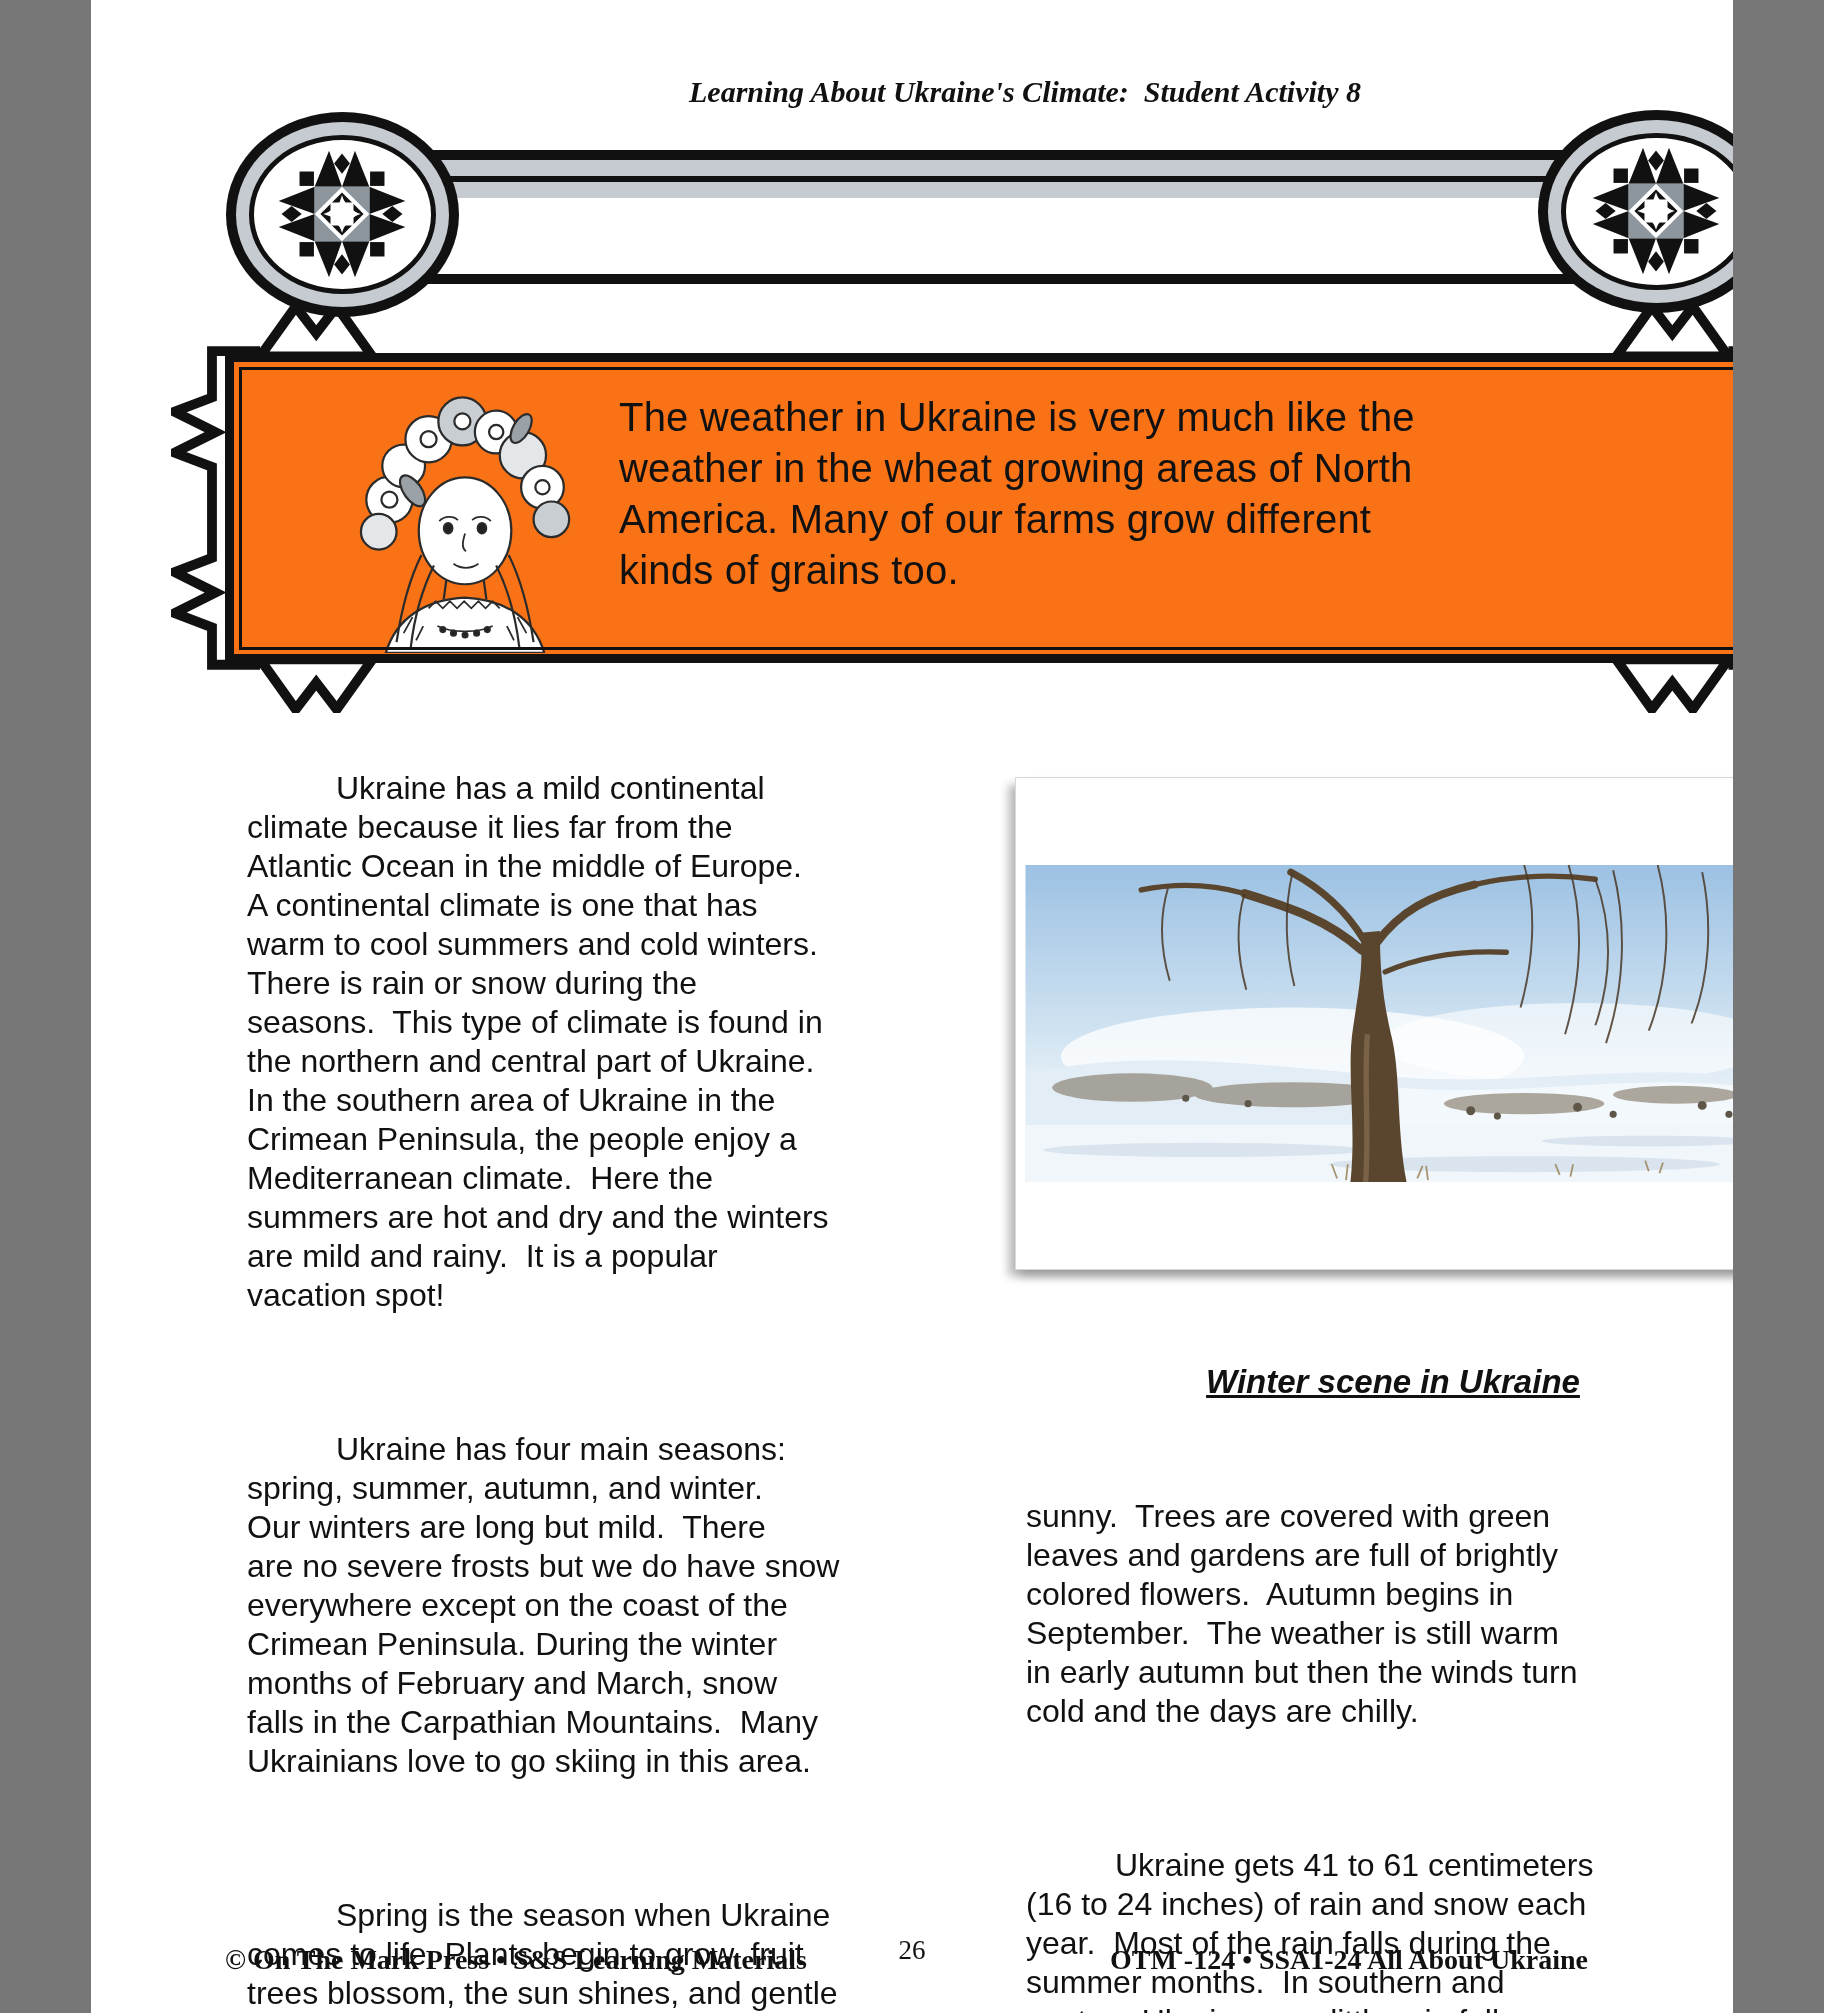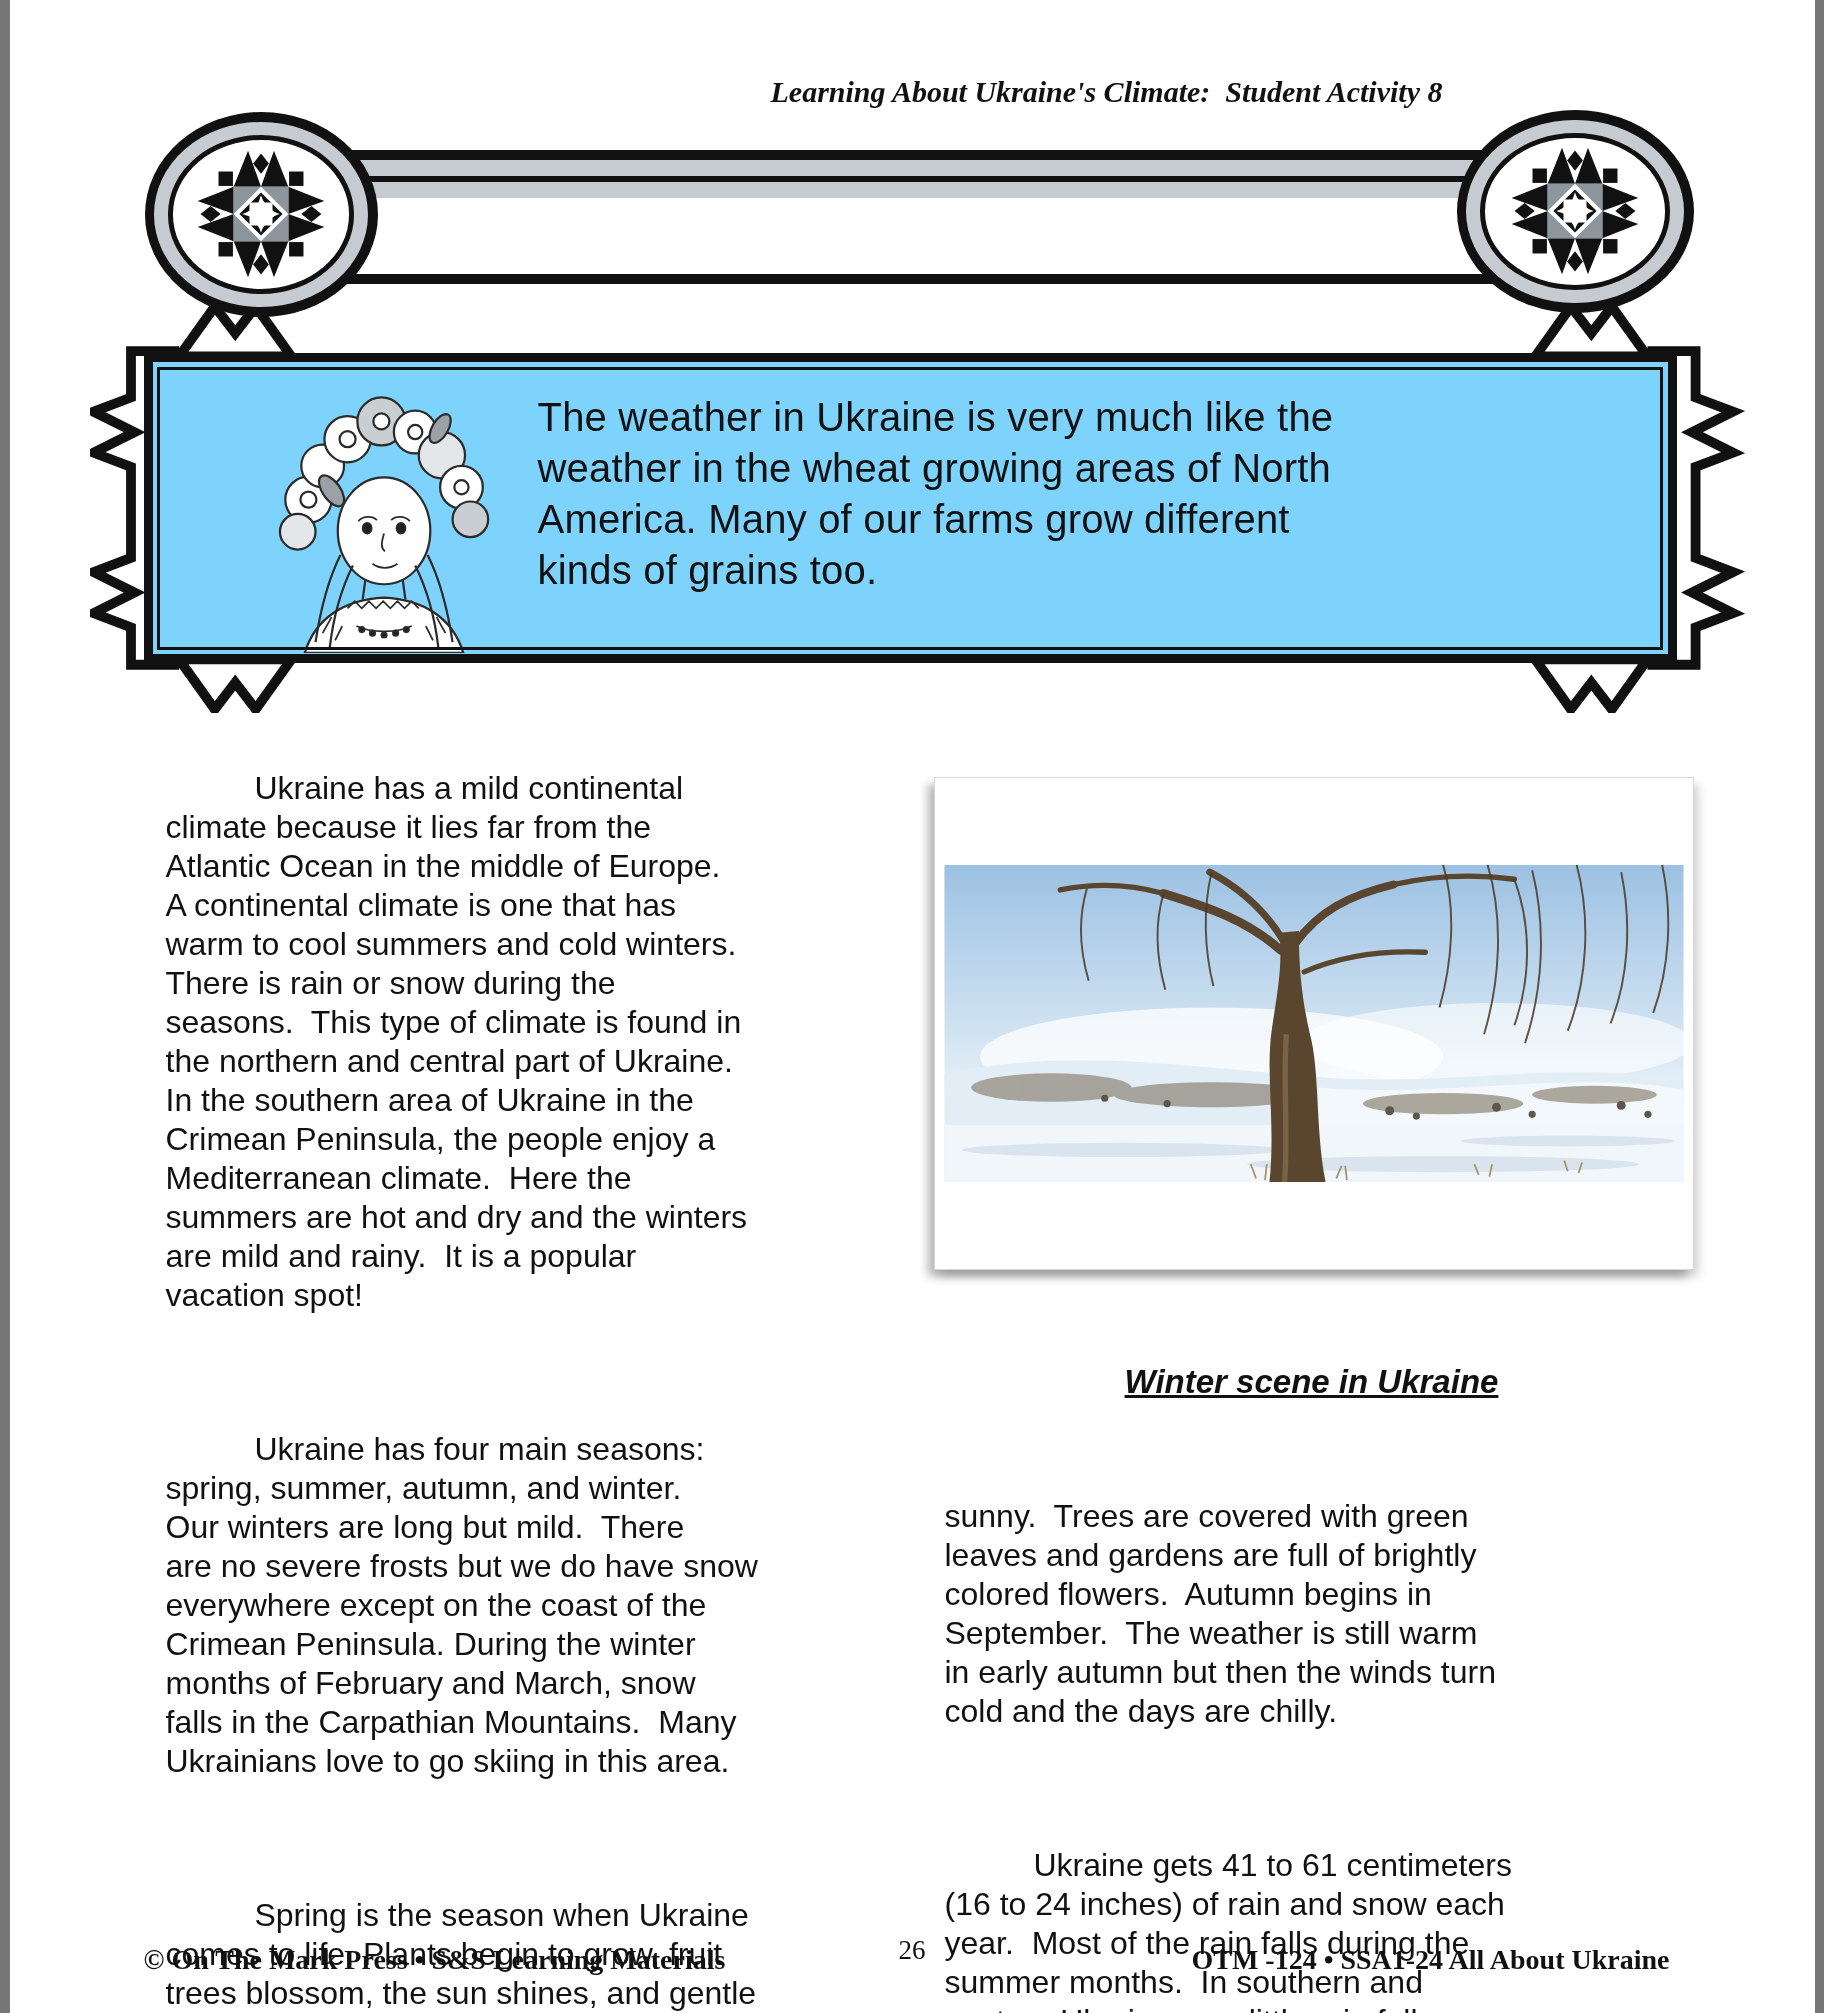--- a/index.html
+++ b/index.html
@@ -1,17 +1,17 @@
 <!DOCTYPE html>
 <html style="font-size:14.3px"><head>
 <meta charset="utf-8">
 <style>
   html,body{margin:0;padding:0;background:#777;}
   .page{
-    position:relative; width:1805px; height:2013px; background:#ffffff;
+    position:relative; width:1642px; height:2013px; background:#ffffff;
     font-family:"Liberation Sans", sans-serif; color:#111; overflow:hidden;
     margin:0 auto;
   }
   
   .header-line{
     position:absolute; top:75px; right:372px;
     font-family:"Liberation Serif", serif; font-weight:bold; font-style:italic;
     font-size:30px; white-space:pre;
   }
   
@@ -40,21 +40,21 @@
     width:calc(100% - 27px); height:calc(100% - 27px); border-radius:50%;
     background:#fff; border:5.3px solid #111; box-sizing:border-box;
     display:flex; align-items:center; justify-content:center;
   }
   .medallion.left{left:135px; top:112px; width:233px; height:205px;}
   .medallion.right{left:1447px; top:110px; width:237px; height:203px;}
   
   .flourish{position:absolute; left:80px; top:294px; z-index:1;}
   .intro-box{
     position:absolute; left:134px; top:353px; width:1533px; height:310px;
-    background:#7dd3fc; border:9px solid #111; box-sizing:border-box; z-index:2;
+    background:#f97316; border:9px solid #111; box-sizing:border-box; z-index:2;
   }
   .intro-box::after{
     content:""; position:absolute; inset:4.5px; border:3.6px solid #111; pointer-events:none;
   }
   .girl-art{position:absolute; left:70px; top:3.6px; width:331px; height:287px;}
   .intro-text{
     position:absolute; left:385px; top:30px; width:1096px;
     font-size:40px; line-height:51px; white-space:pre-wrap; letter-spacing:0.2px;
   }
   

